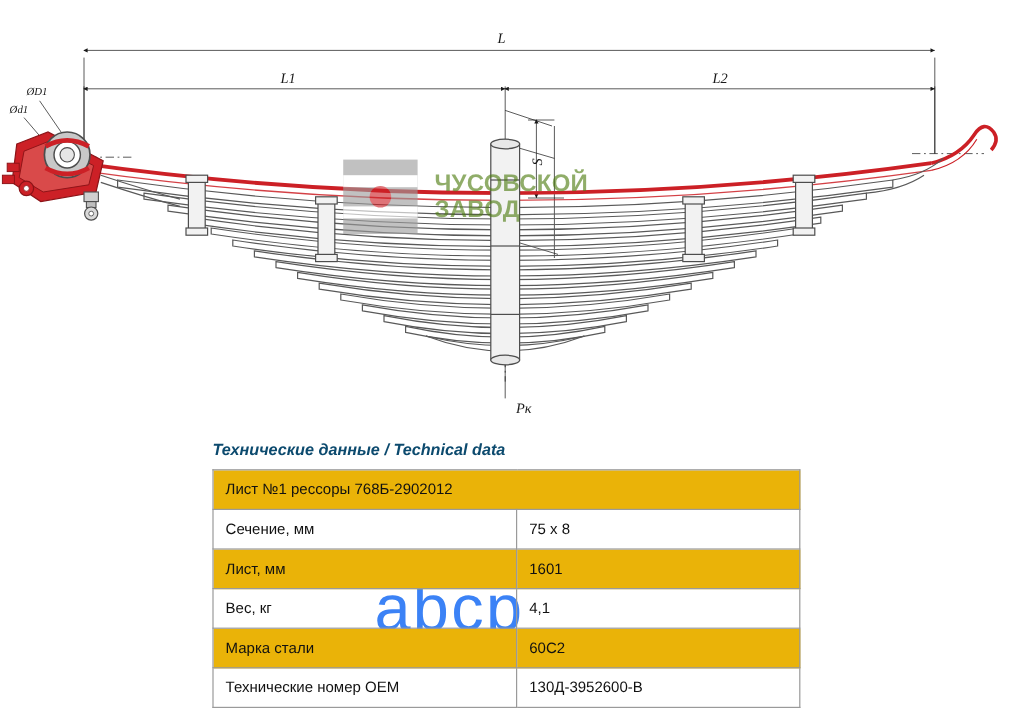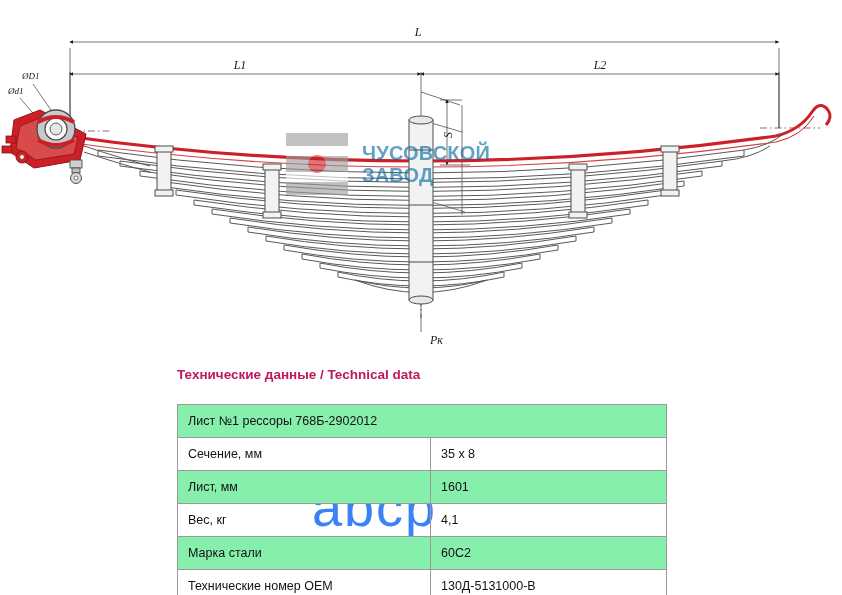--- a/index.html
+++ b/index.html
@@ -72,21 +72,21 @@
     width: 18px;
     height: 18px;
     margin-left: -9px;
     margin-top: -9px;
     border-radius: 50%;
     background: #cc2026;
   }
   .wm-text {
     font-family: "Liberation Sans", sans-serif;
     font-weight: bold;
-    color: #0369a1;
+    color: #4d7c0f;
     font-size: 20px;
     line-height: 1.12;
     letter-spacing: 0.2px;
     text-transform: uppercase;
   }
   .wm-abcp {
     position: absolute;
     left: 312px;
     top: 476px;
     font-family: "Liberation Sans", sans-serif;
@@ -96,39 +96,40 @@
     pointer-events: none;
   }
   
   .tech {
     position: absolute;
     left: 177px;
     top: 367px;
     width: 490px;
   }
   .tech-title {
-    color: #be185d;
+    color: #0c4a6e;
     font-weight: bold;
     font-size: 13.5px;
-    margin-bottom: 22px;
+    margin-bottom: 9px;
+    font-style: italic;
   }
   table.tech-table {
     border-collapse: collapse;
     width: 490px;
     font-size: 12.5px;
     color: #111111;
   }
   table.tech-table td {
     border: 1px solid #9a9a9a;
     padding: 6px 10px;
     height: 20px;
     vertical-align: middle;
   }
   table.tech-table tr.shaded td {
-    background: #86efac;
+    background: #eab308;
   }
   table.tech-table td.label {
     width: 232px;
   }
   table.tech-table td.full {
     width: 490px;
   }
 </style>
 </head>
 <body>
@@ -291,35 +292,35 @@
 
   <div class="tech">
     <div class="tech-title">Технические данные / Technical data</div>
     <table class="tech-table">
       <tbody>
         <tr class="shaded">
           <td class="full" colspan="2">Лист №1 рессоры 768Б-2902012</td>
         </tr>
         <tr>
           <td class="label">Сечение, мм</td>
-          <td>35 х 8</td>
+          <td>75 х 8</td>
         </tr>
         <tr class="shaded">
           <td class="label">Лист, мм</td>
           <td>1601</td>
         </tr>
         <tr>
           <td class="label">Вес, кг</td>
           <td>4,1</td>
         </tr>
         <tr class="shaded">
           <td class="label">Марка стали</td>
           <td>60С2</td>
         </tr>
         <tr>
           <td class="label">Технические номер OEM</td>
-          <td>130Д-5131000-В</td>
+          <td>130Д-3952600-В</td>
         </tr>
       </tbody>
     </table>
   </div>
 
 </div>
 
 </body></html>

